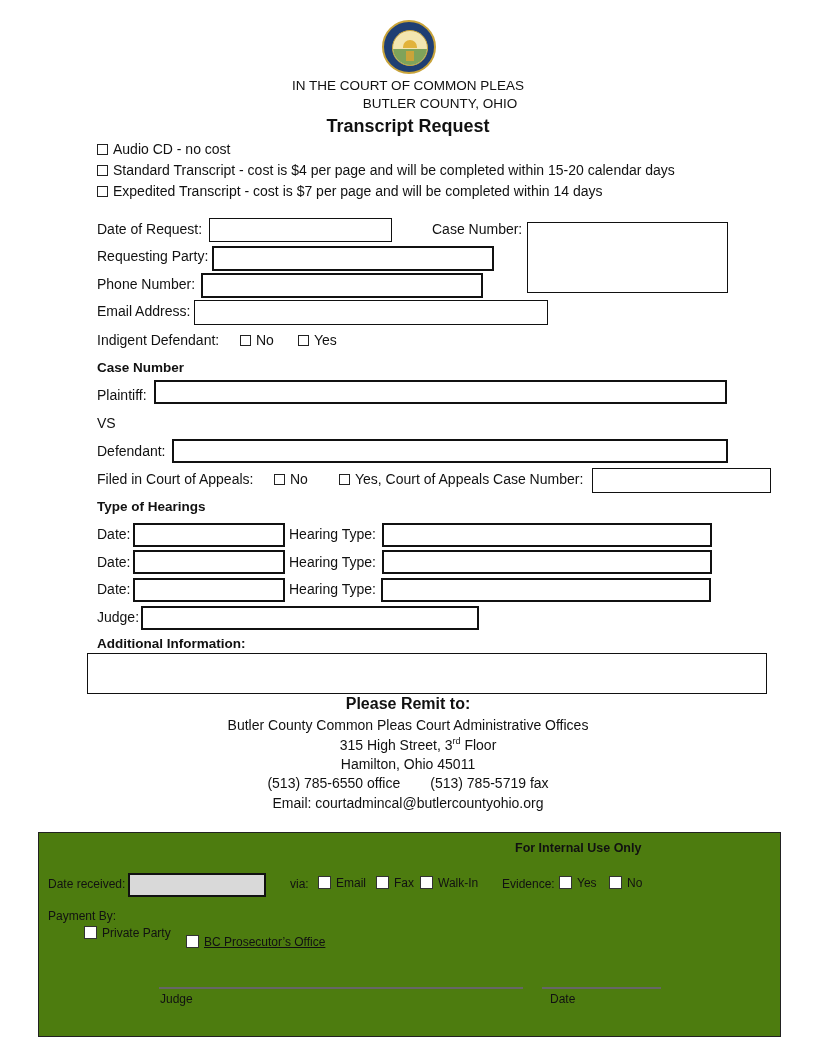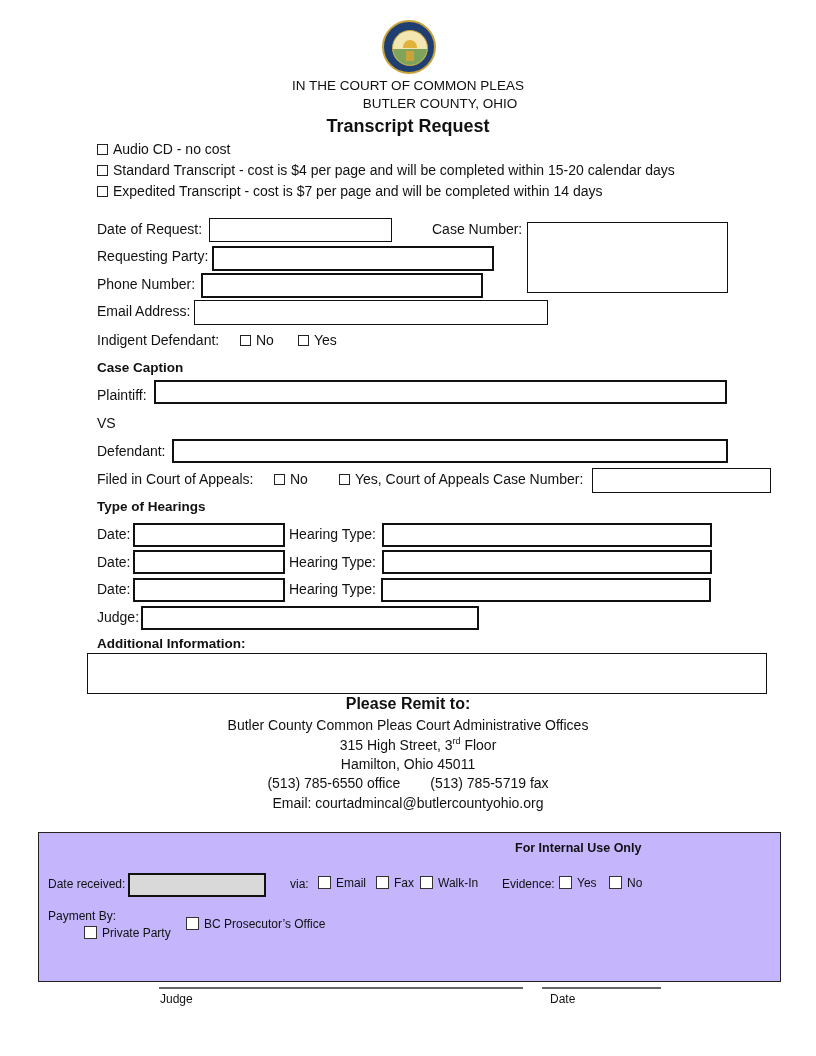--- a/index.html
+++ b/index.html
@@ -17,21 +17,21 @@
   .cb { display:inline-block; width:11px; height:11px; border:1px solid #222; box-sizing:border-box;
         vertical-align:-1px; margin-right:5px; background:#fff; }
   .cb.gray { background:#fff; width:13px; height:13px; border:1px solid #333; vertical-align:-2px; }
   .seal { position:absolute; left:382px; top:20px; width:54px; height:54px; border-radius:50%;
           background:#1f3f73; box-sizing:border-box; border:2px solid #c9a43a; }
   .seal .inner { position:absolute; left:8px; top:8px; width:34px; height:34px; border-radius:50%;
                  background:#f3e6b0; border:1px solid #c9a43a; overflow:hidden; }
   .seal .sun { position:absolute; left:10px; top:9px; width:14px; height:8px; border-radius:14px 14px 0 0; background:#e2b33a; }
   .seal .land { position:absolute; left:0; top:18px; width:34px; height:16px; background:#7fa35a; }
   .seal .wheat { position:absolute; left:13px; top:20px; width:8px; height:10px; background:#c9a43a; }
-  .internal { position:absolute; left:38px; top:832px; width:743px; height:150px; background:#c4b5fd;
+  .internal { position:absolute; left:38px; top:832px; width:743px; height:205px; background:#4d7c0f;
               border:1.5px solid #222; box-sizing:border-box; }
   .sigline { position:absolute; height:0; border-top:2px solid #666; }
 </style>
 </head>
 <body>
 
 <div class="seal">
   <div class="inner">
     <div class="sun"></div>
       <div class="land"></div>
@@ -69,21 +69,21 @@
 <div class="box thin" style="left:194px; top:300px; width:354px; height:25px;"></div>
 
 <div class="lbl" style="left:97px; top:332px;">Indigent Defendant:</div>
 <div class="lbl" style="left:240px; top:332px;">
   <span class="cb"></span><span>No</span>
 </div>
 <div class="lbl" style="left:298px; top:332px;">
   <span class="cb"></span><span>Yes</span>
 </div>
 
-<div class="lbl bold" style="left:97px; top:360px; font-size:13.5px;">Case Caption</div>
+<div class="lbl bold" style="left:97px; top:360px; font-size:13.5px;">Case Number</div>
 <div class="lbl" style="left:97px; top:387px;">Plaintiff:</div>
 <div class="box" style="left:154px; top:380px; width:573px; height:24px;"></div>
 <div class="lbl" style="left:97px; top:415px;">VS</div>
 <div class="lbl" style="left:97px; top:443px;">Defendant:</div>
 <div class="box" style="left:172px; top:439px; width:556px; height:24px;"></div>
 
 <div class="lbl" style="left:97px; top:471px;">Filed in Court of Appeals:</div>
 <div class="lbl" style="left:274px; top:471px;">
   <span class="cb"></span><span>No</span>
 </div>
@@ -134,19 +134,19 @@
   <div class="abs t12" style="left:279px; top:43px;"><span class="cb gray"></span><span>Email</span></div>
   <div class="abs t12" style="left:337px; top:43px;"><span class="cb gray"></span><span>Fax</span></div>
   <div class="abs t12" style="left:381px; top:43px;"><span class="cb gray"></span><span>Walk-In</span></div>
 
   <div class="abs t12" style="left:463px; top:44px;">Evidence:</div>
   <div class="abs t12" style="left:520px; top:43px;"><span class="cb gray"></span><span>Yes</span></div>
   <div class="abs t12" style="left:570px; top:43px;"><span class="cb gray"></span><span>No</span></div>
 
   <div class="abs t12" style="left:9px; top:76px;">Payment By:</div>
   <div class="abs t12" style="left:45px; top:93px;"><span class="cb gray"></span><span>Private Party</span></div>
-  <div class="abs t12" style="left:147px; top:84px;"><span class="cb gray"></span><span>BC Prosecutor’s Office</span></div>
+  <div class="abs t12" style="left:147px; top:102px;text-decoration:underline;"><span class="cb gray"></span><span>BC Prosecutor’s Office</span></div>
 
   <div class="sigline" style="left:120px; top:154px; width:364px;"></div>
   <div class="abs t12" style="left:121px; top:159px;">Judge</div>
   <div class="sigline" style="left:503px; top:154px; width:119px;"></div>
   <div class="abs t12" style="left:511px; top:159px;text-align:right;">Date</div>
 </div>
 
 </body></html>

